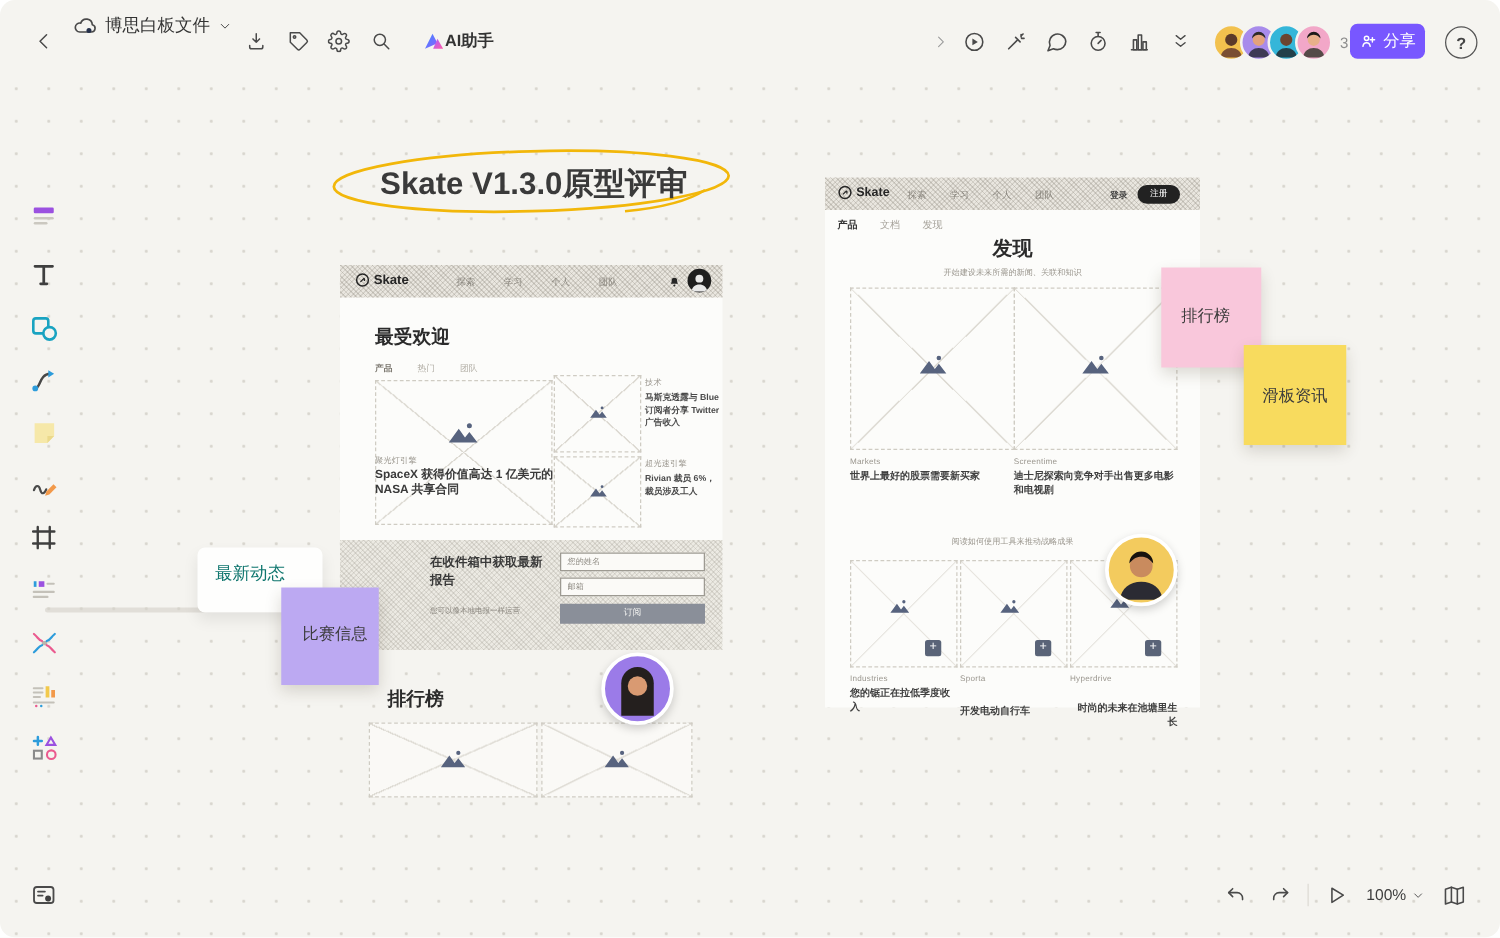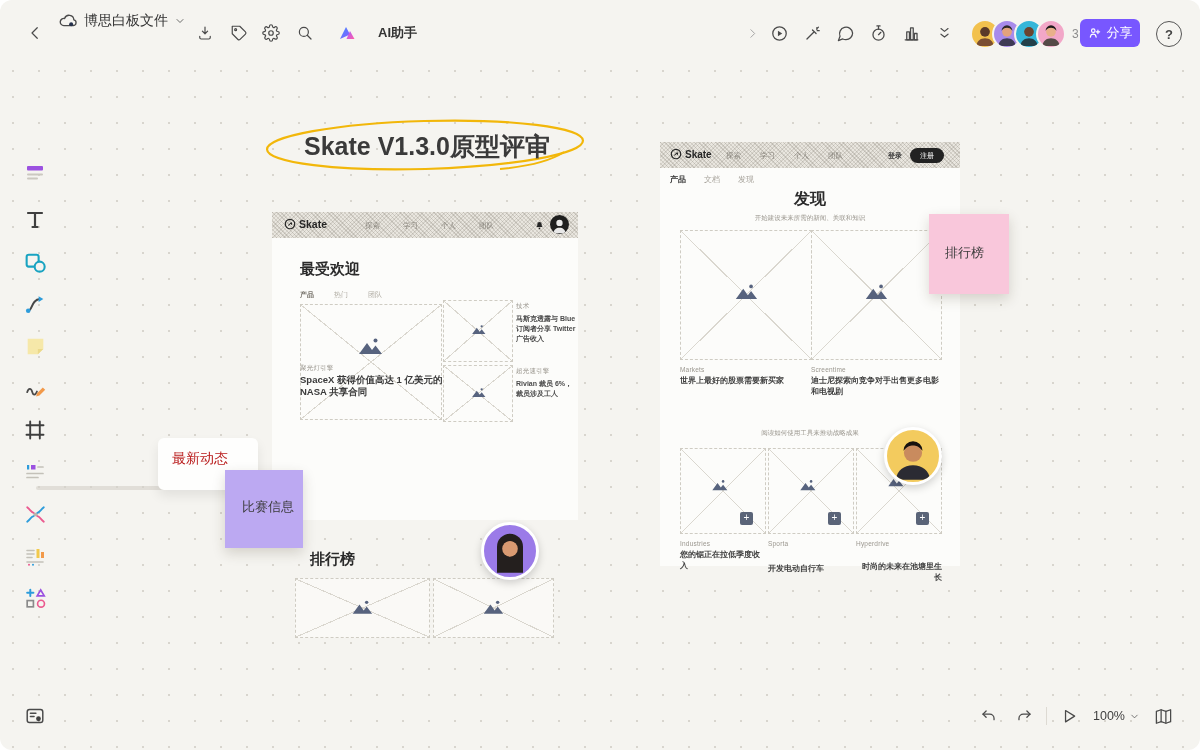--- a/index.html
+++ b/index.html
@@ -6,21 +6,21 @@
   .app{position:relative;width:1200px;height:750px;background:#F5F4F0;overflow:hidden;
        font-family:"Liberation Sans","DejaVu Sans",sans-serif;border-radius:12px;}
   .app::before{content:"";position:absolute;left:0;top:58px;right:0;bottom:0;
        background-image:radial-gradient(circle,#d8d5ce 1px,transparent 1.3px);
        background-size:26px 26px;pointer-events:none;z-index:0;}
   .a{position:absolute;}
   .ib{display:flex;align-items:center;justify-content:center;border-radius:6px;}
   .ib svg{display:block;}
   svg .st{fill:none;stroke:#4A4A4A;stroke-width:1.6;stroke-linecap:round;stroke-linejoin:round;}
   .doc-chip{display:flex;align-items:center;gap:6px;color:#333;font-size:14px;font-weight:500;}
-  .ai{display:flex;align-items:center;gap:22px;font-size:13px;color:#333;font-weight:600;}
+  .ai{display:flex;align-items:center;gap:0;font-size:13px;color:#333;font-weight:600;}
   .avatar-sm{width:26px;height:26px;border-radius:50%;border:2px solid #F5F4F0;overflow:hidden;position:relative;}
   .share-btn{background:#7857FF;color:#fff;font-size:13px;border-radius:6px;display:flex;
        align-items:center;gap:5px;justify-content:center;}
   .tool{width:30px;height:30px;display:flex;align-items:center;justify-content:center;border-radius:6px;}
   
   .card{background:#FCFCFA;z-index:1;}
   .noise{background:
      repeating-linear-gradient(45deg,rgba(110,104,92,.22) 0 1px,transparent 1px 3px),
      repeating-linear-gradient(135deg,rgba(110,104,92,.16) 0 1px,transparent 1px 2.6px),
      #E9E6DF;}
@@ -328,25 +328,34 @@
       <svg class="mt a" style="left:27px;top:21px;" width="15" height="11" viewBox="0 0 26 18">
           <path d="M2 17L10 6l5 7 3.5-4.5L25 17z"></path>
           <circle cx="18.5" cy="3.5" r="2"></circle>
         </svg>
     </div>
     <div class="a" style="left:244px;top:155px;width:60px;">
       <div class="tinytag">超光速引擎</div>
       <div style="font-size:7px;color:#4A4A4A;font-weight:700;line-height:1.45;margin-top:3px;">Rivian 裁员 6%，裁员涉及工人</div>
     </div>
 
+    <div class="a noise2" style="left:0;top:220px;width:306px;height:88px;">
+      <div class="a" style="left:72px;top:12px;width:92px;font-size:10px;font-weight:800;color:#3A3A3A;line-height:1.35;">在收件箱中获取最新报告</div>
+      <div class="a" style="left:72px;top:52px;width:120px;font-size:6px;color:#8C8880;">您可以像本地电报一样运营</div>
+      <div class="a" style="left:176px;top:10px;width:116px;">
+        <div style="height:13px;background:#FBFAF7;border:1px solid #9D9A92;font-size:6.5px;color:#8C8880;line-height:13px;padding-left:5px;">您的姓名</div>
+        <div style="height:13px;background:#FBFAF7;border:1px solid #9D9A92;font-size:6.5px;color:#8C8880;line-height:13px;padding-left:5px;margin-top:5px;">邮箱</div>
+        <div style="height:16px;background:#8A8F99;color:#F4F4F2;font-size:7px;text-align:center;line-height:16px;margin-top:6px;">订阅</div>
+      </div>
+    </div>
   </div>
 
   <div class="a" style="left:36px;top:486px;width:220px;height:4px;background:#D6D3CB;border-radius:2px;opacity:.65;z-index:1;"></div>
   <div class="a" style="left:158px;top:438px;width:100px;height:52px;background:#FEFEFD;border-radius:6px;box-shadow:0 6px 12px rgba(0,0,0,.08);z-index:2;">
-    <div style="padding:12px 0 0 14px;font-size:14px;color:#b91c1c;">最新动态</div>
+    <div style="padding:12px 0 0 14px;font-size:14px;color:#0f766e;">最新动态</div>
   </div>
   <div class="a sticky" style="left:225px;top:470px;width:78px;height:78px;background:#BCA9F2;">
     <div style="padding:28px 0 0 17px;">比赛信息</div>
   </div>
   <div class="a cavatar" style="left:481px;top:522px;width:52px;height:52px;background:#9B7BE8;">
     <svg viewBox="0 0 24 24">
         <path d="M6 22V10a6 6 0 0 1 12 0v12z" fill="#241F1E"></path>
         <circle cx="12" cy="11" r="3.6" fill="#D99A72"></circle>
         <path d="M8.2 9.4a3.9 3.9 0 0 1 7.6 0c-1.4-1.7-2.6-2.1-3.8-2.1s-2.4.4-3.8 2.1z" fill="#241F1E"></path>
       </svg>
@@ -453,20 +462,23 @@
     <svg viewBox="0 0 24 24">
         <circle cx="12" cy="10.5" r="4.2" fill="#C98B5E"></circle>
         <path d="M7.6 9.6a4.4 4.4 0 0 1 8.8 0c-1.5-2-3-2.5-4.4-2.5s-2.9.5-4.4 2.5z" fill="#17120F"></path>
         <path d="M4 23c.7-4.3 3.7-6.7 8-6.7s7.3 2.4 8 6.7z" fill="#2B2B33"></path>
       </svg>
   </div>
 
   <div class="a sticky" style="left:929px;top:214px;width:80px;height:80px;background:#F9C7DB;">
     <div style="padding:30px 0 0 16px;">排行榜</div>
   </div>
+  <div class="a sticky" style="left:995px;top:276px;width:82px;height:80px;background:#F8DB5E;">
+    <div style="padding:32px 0 0 15px;">滑板资讯</div>
+  </div>
 
   <div class="a ib" style="left:20px;top:702px;width:30px;height:28px;z-index:5;">
     <svg width="22" height="22" viewBox="0 0 24 24">
         <rect class="st" x="3.5" y="5" width="17" height="14" rx="2.5"></rect>
         <path class="st" d="M7 9h6M7 12.5h4"></path>
         <circle cx="15.8" cy="15" r="2.6" fill="#3F3F3F"></circle>
       </svg>
   </div>
 
   <div class="a" style="left:974px;top:702px;display:flex;align-items:center;gap:8px;z-index:5;">

